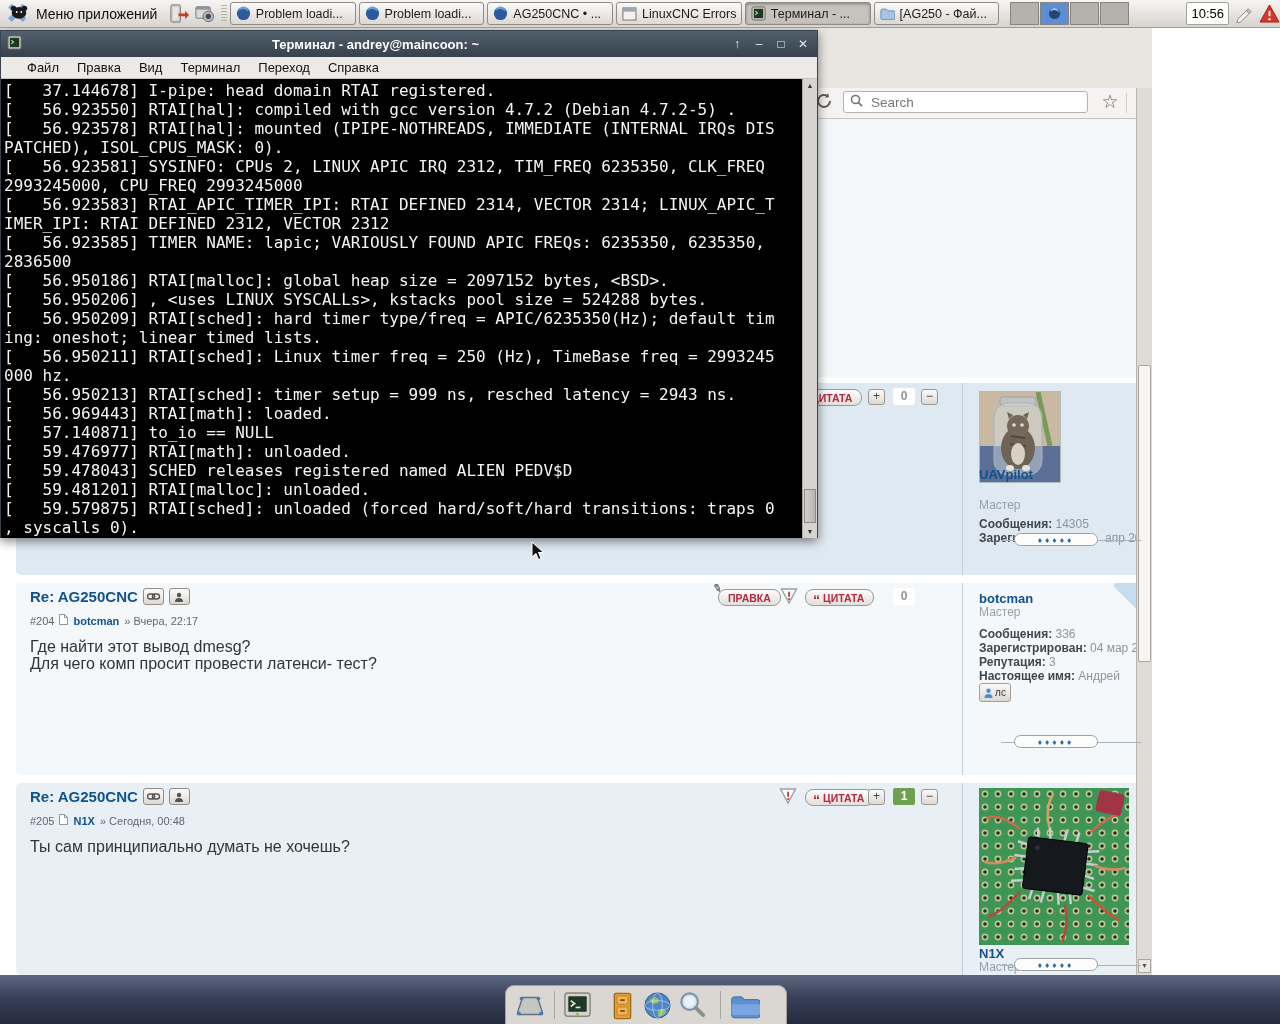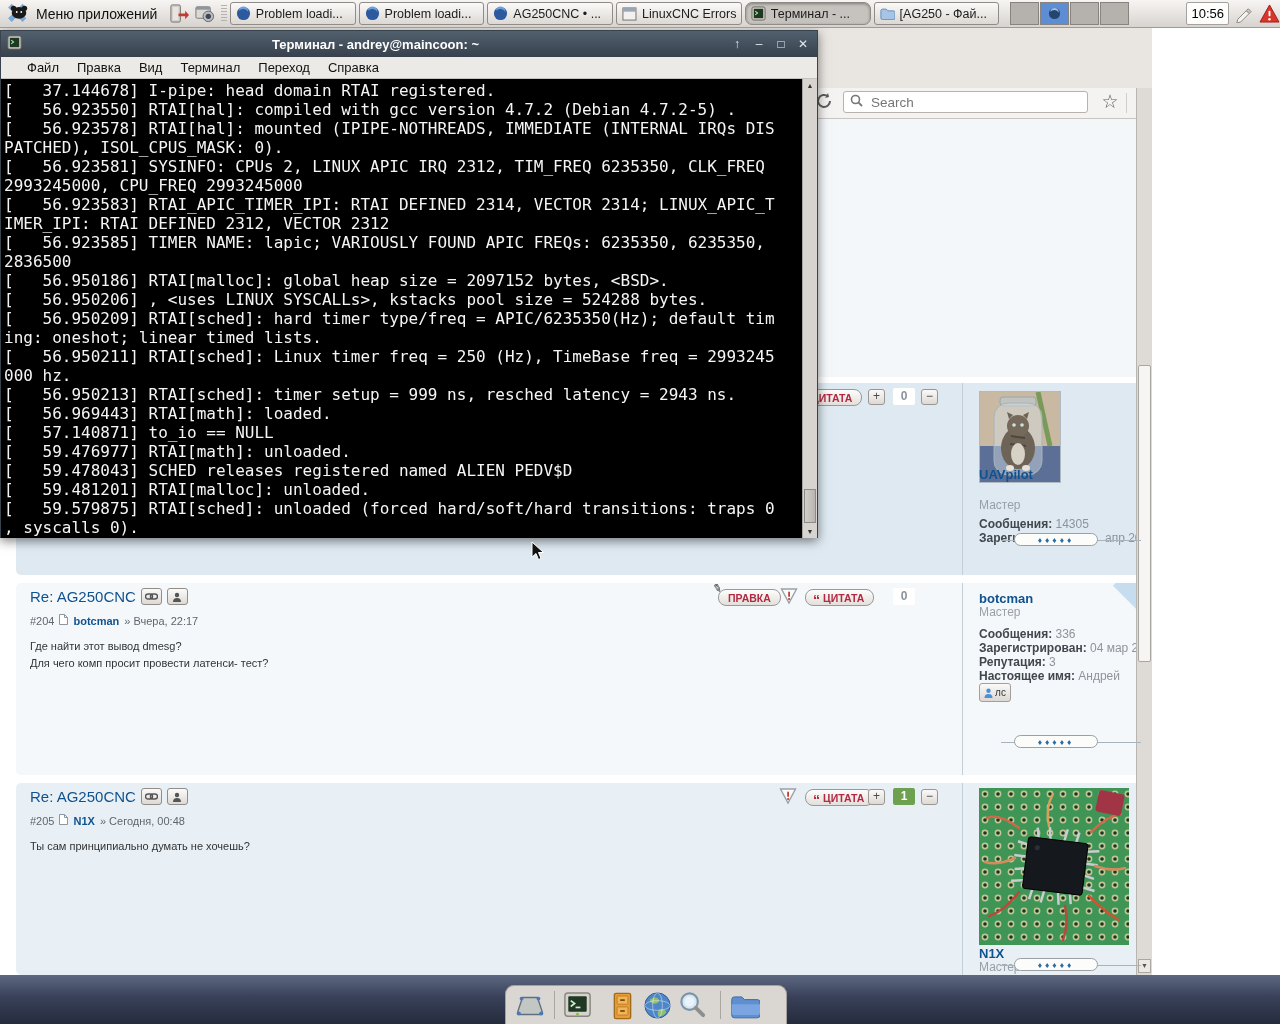--- a/index.html
+++ b/index.html
@@ -9,21 +9,21 @@
   
   #top-panel{position:absolute;top:0;left:0;width:1280px;height:28px;z-index:60;
     display:flex;align-items:center;box-sizing:border-box;
     background:linear-gradient(#f7f5f3,#d7d3cf);border-bottom:1px solid #9e9a95;}
   .menu-btn{display:flex;align-items:center;gap:6px;padding:9px 8px;height:26px;font-size:14px;color:#101010;white-space:nowrap;}
   .launcher{width:25px;height:24px;margin:0 1px;display:flex;align-items:center;justify-content:center;}
   .grip{width:6px;height:18px;margin:0 3px;background:repeating-linear-gradient(#b5b1ad,#b5b1ad 1px,transparent 1px,transparent 3px);}
   .tb-btn{width:129px;height:23px;margin-right:3px;display:flex;align-items:center;gap:5px;padding:0 5px;box-sizing:border-box;
     background:linear-gradient(#fbfaf9,#dcd8d3);border:1px solid #8f8b86;border-radius:3px;
     font-size:12.5px;color:#1c1c1c;white-space:nowrap;overflow:hidden;}
-  .tb-btn.pressed{background:#c6c2bd;box-shadow:inset 0 1px 3px rgba(0,0,0,.35);border-radius:7px;}
+  .tb-btn.pressed{background:#c6c2bd;box-shadow:inset 0 1px 3px rgba(0,0,0,.35);}
   .tb-lbl{overflow:hidden;text-overflow:clip;white-space:nowrap;}
   .pager{display:flex;margin-left:8px;}
   .pager-cell{width:27px;height:21px;background:#b5b1ad;border:1px solid #87837e;margin-right:1px;}
   .pager-cell.active{background:#5d8ed5;display:flex;align-items:center;justify-content:center;}
   .clock{margin-left:56px;width:42px;height:21px;background:#fdfdfc;border:1px solid #a5a19c;border-radius:2px;
     display:flex;align-items:center;justify-content:center;font-size:13px;color:#000;}
   .tray-icon{width:22px;height:22px;margin-left:4px;display:flex;align-items:center;justify-content:center;}
 
   
   #terminal{position:absolute;left:0;top:30px;width:818px;height:508px;z-index:50;box-sizing:border-box;
@@ -54,26 +54,26 @@
   .b-thumb{position:absolute;left:1px;right:1px;top:277px;height:295px;background:#f7f5f3;border:1px solid #a9a5a0;border-radius:2px;}
   .b-sarrow{position:absolute;left:1px;right:1px;bottom:2px;height:12px;font-size:7px;color:#555;text-align:center;line-height:12px;background:#ece9e5;border:1px solid #aaa6a1;}
 
   
   .panel{position:absolute;left:16px;width:1230px;border-radius:5px;}
   #panelA{top:0;height:258px;background:#f3f7fa;}
   #panelB{top:264px;height:192px;background:#dee9f1;}
   #panelC{top:464px;height:192px;background:#f4f8fb;}
   #panelD{top:664px;height:192px;background:#e8f0f6;}
   .sidebar{position:absolute;left:946px;top:0;bottom:0;width:284px;border-left:1px solid #c2cfd9;}
-  .p-title{position:absolute;left:14px;top:5px;font-size:15px;font-weight:normal;color:#10528e;display:flex;gap:5px;align-items:center;}
+  .p-title{position:absolute;left:14px;top:5px;font-size:15px;font-weight:bold;color:#10528e;display:flex;gap:5px;align-items:center;}
   .mini-btn{width:19px;height:15px;background:linear-gradient(#fcfbfa,#ddd9d4);border:1px solid #908c87;border-radius:3px;
     display:flex;align-items:center;justify-content:center;}
   .p-meta{position:absolute;left:14px;top:31px;font-size:11px;color:#60666d;display:flex;gap:5px;align-items:center;}
   .p-meta .author{color:#10528e;font-weight:bold;}
-  .p-body{position:absolute;left:14px;top:55px;font-size:11px;line-height:17px;color:#333;}
+  .p-body{position:absolute;left:14px;top:55px;font-size:16px;line-height:17px;color:#333;}
   .pill{position:absolute;top:6px;height:15px;padding:0 9px;background:linear-gradient(#fdfdfc,#e3dfda);
     border:1px solid #999;border-radius:8px;color:#b32843;font-weight:bold;font-size:10.5px;
     display:flex;align-items:center;white-space:nowrap;}
   .qmark{font-size:14px;line-height:6px;margin:5px 3px 0 -2px;}
   .emark{position:absolute;left:-6px;top:-8px;font-size:11px;color:#222;transform:rotate(12deg);}
   .warn{position:absolute;top:5px;width:18px;height:17px;}
   .sq-btn{position:absolute;top:6px;width:17px;height:16px;box-sizing:border-box;background:linear-gradient(#fbfaf9,#ddd9d4);
     border:1px solid #9a9691;border-radius:3px;color:#4a4a4a;text-align:center;line-height:13px;font-size:12px;}
   .score{position:absolute;top:5px;width:22px;height:17px;background:#fff;color:#8d939a;font-weight:bold;
     text-align:center;line-height:17px;font-size:12px;border-radius:2px;}

